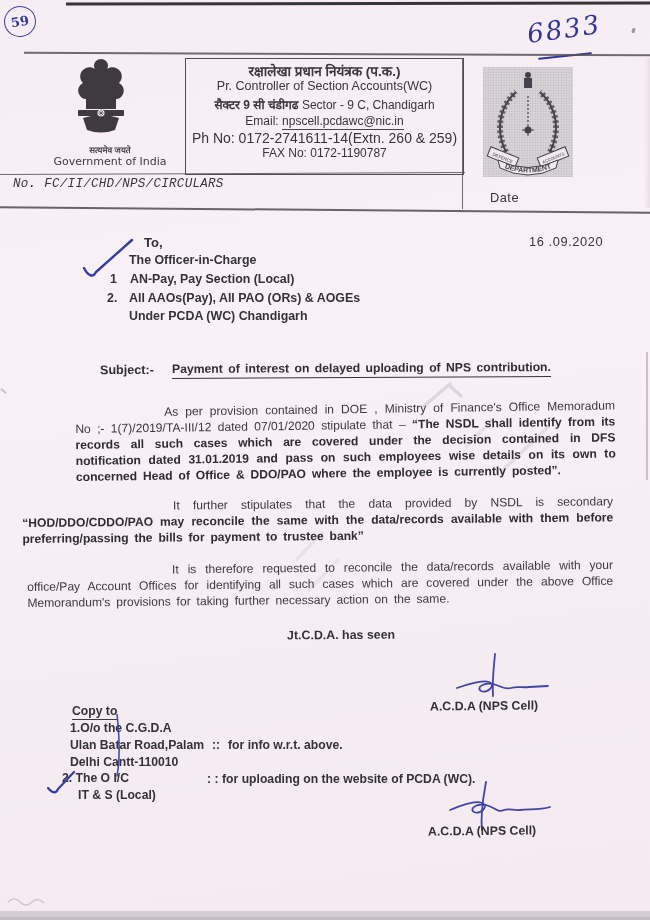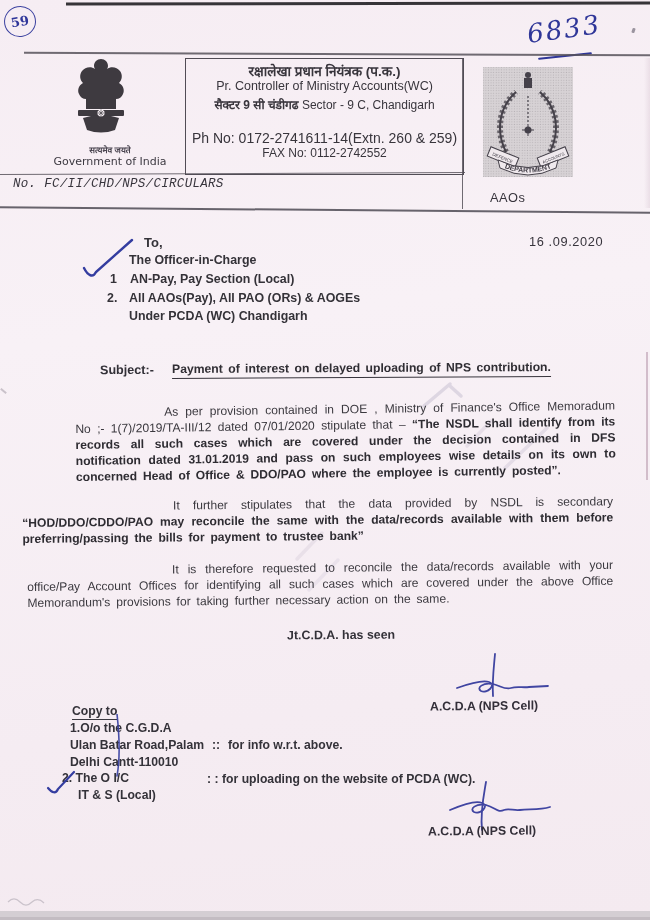--- a/index.html
+++ b/index.html
@@ -72,26 +72,29 @@
       <path d="M31 52.4 V59.6 M27.4 56 H34.6 M28.5 53.5 L33.5 58.5 M33.5 53.5 L28.5 58.5"></path>
     </g>
   </svg>
   <div class="abs" style="left:45px;top:144px;width:130px;text-align:center;font-size:8.5px;font-weight:bold;color:#4a4550;">सत्यमेव जयते</div>
   <div class="abs" style="left:35px;top:155px;width:150px;text-align:center;font-size:11px;color:#3d3a42;font-family:'DejaVu Sans',sans-serif;">Government of India</div>
 
   <div class="abs" style="left:13px;top:177px;font:italic 12.5px 'Liberation Mono',monospace;letter-spacing:.3px;color:#38353d;">No. FC/II/CHD/NPS/CIRCULARS</div>
 
   <div class="abs" style="left:185px;top:58px;width:277px;height:115px;border:1.4px solid #514c55;">
     <div class="hdr-line bold" style="top:3px;font-size:13.5px;">रक्षालेखा प्रधान नियंत्रक (प.क.)</div>
-    <div class="hdr-line" style="top:20px;font-size:12.5px;">Pr. Controller of Ministry Accounts(WC)</div>
+    <div class="hdr-line" style="top:20px;font-size:12.5px;">Pr. Controller of Section Accounts(WC)</div>
     <div class="hdr-line" style="top:37px;font-size:12px;">
       <span class="bold">सैक्टर 9 सी चंडीगढ</span><span> Sector - 9 C, Chandigarh</span>
     </div>
+    <div class="hdr-line" style="top:55px;font-size:12px;">
+      <span>Email: </span><span style="border-bottom:1px solid #4a4550;padding-bottom:1px;">npscell.pcdawc@nic.in</span>
+    </div>
     <div class="hdr-line" style="top:71px;font-size:14px;">Ph No: 0172-2741611-14(Extn. 260 &amp; 259)</div>
-    <div class="hdr-line" style="top:87px;font-size:12px;">FAX No: 0112-2742552</div>
+    <div class="hdr-line" style="top:87px;font-size:12px;">FAX No: 0172-1190787</div>
   </div>
 
   <svg class="abs" style="left:482px;top:66px;" width="92" height="112" viewBox="0 0 92 112">
     <defs>
       <pattern id="ht" width="2.6" height="2.6" patternUnits="userSpaceOnUse">
         <circle cx="1.2" cy="1.2" r=".55" fill="#a59fa4"></circle>
       </pattern>
     </defs>
     <rect x="1" y="1" width="90" height="110" fill="#d7d2d5"></rect>
     <rect x="1" y="1" width="90" height="110" fill="url(#ht)" opacity=".65"></rect>
@@ -116,21 +119,21 @@
       <rect x="56" y="86" width="30" height="10" fill="#efe9ed" stroke="#45414a" stroke-width="1"></rect>
       <text x="71" y="93.5" text-anchor="middle" font-size="4.2" fill="#45414a" font-family="Liberation Sans,sans-serif">ACCOUNTS</text>
     </g>
     <path d="M16 94 Q46 109 76 94 L74 102 Q46 116 18 102 Z" fill="#efe9ed" stroke="#45414a" stroke-width="1"></path>
     <path id="bannerPath" d="M18 100 Q46 113 74 100" fill="none"></path>
     <text font-size="7" font-weight="bold" fill="#3f3b44" font-family="Liberation Sans,sans-serif">
       <textPath href="#bannerPath" startOffset="50%" text-anchor="middle">DEPARTMENT</textPath>
     </text>
   </svg>
 
-  <div class="abs" style="left:490px;top:190px;font-size:12.8px;color:#37343c;letter-spacing:.5px;">AAOs</div>
+  <div class="abs" style="left:490px;top:190px;font-size:12.8px;color:#37343c;letter-spacing:.5px;">Date</div>
   <div class="abs" style="left:529px;top:190px;font-size:12.8px;color:#37343c;letter-spacing:.6px;margin-top:44px;">16 .09.2020</div>
 
   <div class="abs addr" style="left:100px;top:235px;font-size:13px;margin-left:44px;">To,</div>
   <svg class="abs" style="left:76px;top:236px;" width="64" height="46" viewBox="0 0 64 46">
     <path d="M8 32 C12 40 17 42 20 36 L56 4" stroke="#343da0" stroke-width="2.4" fill="none" stroke-linecap="round"></path>
   </svg>
   <div class="abs addr" style="left:129px;top:253px;">The Officer-in-Charge</div>
   <div class="abs addr" style="left:110px;top:272px;">1</div>
   <div class="abs addr" style="left:130px;top:272px;">AN-Pay, Pay Section (Local)</div>
   <div class="abs addr" style="left:107px;top:291px;">2.</div>

